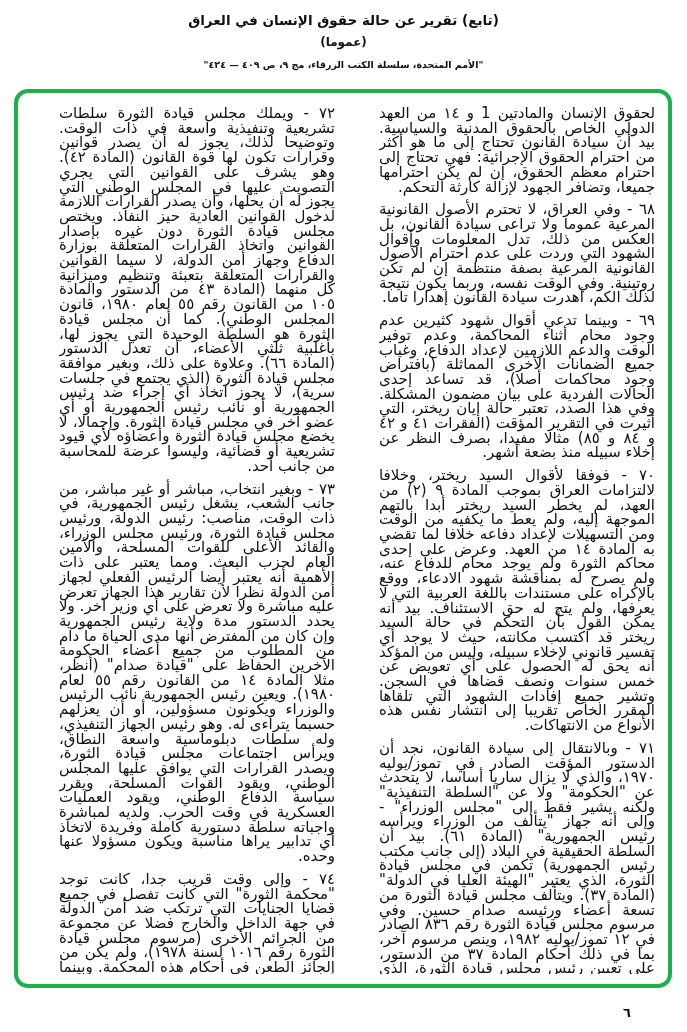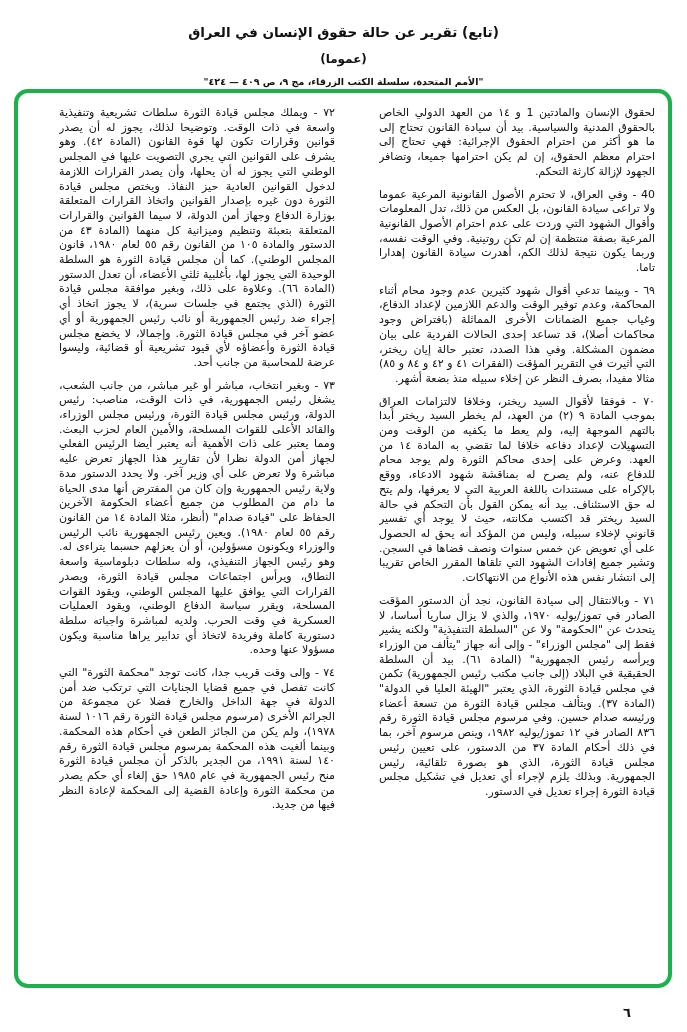--- a/index.html
+++ b/index.html
@@ -6,21 +6,21 @@
   html, body { margin: 0; padding: 0; }
   body {
     width: 687px; height: 1032px;
     background: #ffffff;
     color: #111111;
     font-family: "DejaVu Sans", sans-serif;
   }
   .page { position: relative; width: 687px; height: 1032px; overflow: hidden; background: #fff; }
 
   .doc-header { position: absolute; top: 12px; left: 0; right: 0; text-align: center; direction: rtl; }
-  .doc-title { font-size: 13.5px; font-weight: 700; margin: 12px; letter-spacing: 0; }
+  .doc-title { font-size: 13.5px; font-weight: 700; margin: 0; letter-spacing: 0; }
   .doc-subtitle { font-size: 12px; font-weight: 700; margin-top: 7px; }
   .doc-source { font-size: 9.5px; font-weight: 700; margin-top: 10px; }
 
   .content-box {
     position: absolute;
     top: 89px; left: 14px;
     width: 658px; height: 899px;
     border: 4px solid #1eb14b;
     border-radius: 14px;
     padding: 13px 13px 10px 13px;
@@ -30,21 +30,21 @@
     display: flex;
     gap: 16px;
     direction: rtl;          
     height: 100%;
     overflow: hidden;
   }
   .col {
     flex: 1 1 0;
     direction: rtl;
     text-align: justify;
-    font-size: 11px;
+    font-size: 15px;
     line-height: 14.7px;
     overflow: hidden;
     margin-left: 28px;
   }
   .col p { margin: 0 0 8px 0; }
 
   .page-number {
     position: absolute;
     bottom: 12px;
     right: 56px;
@@ -61,21 +61,21 @@
     <h1 class="doc-title">(تابع) تقرير عن حالة حقوق الإنسان في العراق</h1>
     <div class="doc-subtitle">(عموما)</div>
     <div class="doc-source">"الأمم المتحدة، سلسلة الكتب الزرقاء، مج ٩، ص ٤٠٩ — ٤٢٤"</div>
   </div>
 
   <div class="content-box">
     <div class="columns">
 
       <div class="col">
         <p>لحقوق الإنسان والمادتين 1 و ١٤ من العهد الدولي الخاص بالحقوق المدنية والسياسية. بيد أن سيادة القانون تحتاج إلى ما هو أكثر من احترام الحقوق الإجرائية: فهي تحتاج إلى احترام معظم الحقوق، إن لم يكن احترامها جميعا، وتضافر الجهود لإزالة كارثة التحكم.</p>
-        <p>40 - وفي العراق، لا تحترم الأصول القانونية المرعية عموما ولا تراعى سيادة القانون، بل العكس من ذلك، تدل المعلومات وأقوال الشهود التي وردت على عدم احترام الأصول القانونية المرعية بصفة منتظمة إن لم تكن روتينية. وفي الوقت نفسه، وربما يكون نتيجة لذلك الكم، أهدرت سيادة القانون إهدارا تاما.</p>
+        <p>٦٨ - وفي العراق، لا تحترم الأصول القانونية المرعية عموما ولا تراعى سيادة القانون، بل العكس من ذلك، تدل المعلومات وأقوال الشهود التي وردت على عدم احترام الأصول القانونية المرعية بصفة منتظمة إن لم تكن روتينية. وفي الوقت نفسه، وربما يكون نتيجة لذلك الكم، أهدرت سيادة القانون إهدارا تاما.</p>
         <p>٦٩ - وبينما تدعي أقوال شهود كثيرين عدم وجود محام أثناء المحاكمة، وعدم توفير الوقت والدعم اللازمين لإعداد الدفاع، وغياب جميع الضمانات الأخرى المماثلة (بافتراض وجود محاكمات أصلا)، قد تساعد إحدى الحالات الفردية على بيان مضمون المشكلة. وفي هذا الصدد، تعتبر حالة إيان ريختر، التي أثيرت في التقرير المؤقت (الفقرات ٤١ و ٤٢ و ٨٤ و ٨٥) مثالا مفيدا، بصرف النظر عن إخلاء سبيله منذ بضعة أشهر.</p>
         <p>٧٠ - فوفقا لأقوال السيد ريختر، وخلافا لالتزامات العراق بموجب المادة ٩ (٢) من العهد، لم يخطر السيد ريختر أبدا بالتهم الموجهة إليه، ولم يعط ما يكفيه من الوقت ومن التسهيلات لإعداد دفاعه خلافا لما تقضي به المادة ١٤ من العهد. وعرض على إحدى محاكم الثورة ولم يوجد محام للدفاع عنه، ولم يصرح له بمناقشة شهود الادعاء، ووقع بالإكراه على مستندات باللغة العربية التي لا يعرفها، ولم يتح له حق الاستئناف. بيد أنه يمكن القول بأن التحكم في حالة السيد ريختر قد اكتسب مكانته، حيث لا يوجد أي تفسير قانوني لإخلاء سبيله، وليس من المؤكد أنه يحق له الحصول على أي تعويض عن خمس سنوات ونصف قضاها في السجن. وتشير جميع إفادات الشهود التي تلقاها المقرر الخاص تقريبا إلى انتشار نفس هذه الأنواع من الانتهاكات.</p>
         <p>٧١ - وبالانتقال إلى سيادة القانون، نجد أن الدستور المؤقت الصادر في تموز/يوليه ١٩٧٠، والذي لا يزال ساريا أساسا، لا يتحدث عن "الحكومة" ولا عن "السلطة التنفيذية" ولكنه يشير فقط إلى "مجلس الوزراء" - وإلى أنه جهاز "يتألف من الوزراء ويرأسه رئيس الجمهورية" (المادة ٦١). بيد أن السلطة الحقيقية في البلاد (إلى جانب مكتب رئيس الجمهورية) تكمن في مجلس قيادة الثورة، الذي يعتبر "الهيئة العليا في الدولة" (المادة ٣٧). ويتألف مجلس قيادة الثورة من تسعة أعضاء ورئيسه صدام حسين. وفي مرسوم مجلس قيادة الثورة رقم ٨٣٦ الصادر في ١٢ تموز/يوليه ١٩٨٢، وينص مرسوم آخر، بما في ذلك أحكام المادة ٣٧ من الدستور، على تعيين رئيس مجلس قيادة الثورة، الذي هو بصورة تلقائية، رئيس الجمهورية. وبذلك يلزم لإجراء أي تعديل في تشكيل مجلس قيادة الثورة إجراء تعديل في الدستور.</p>
       </div>
 
       <div class="col">
         <p>٧٢ - ويملك مجلس قيادة الثورة سلطات تشريعية وتنفيذية واسعة في ذات الوقت. وتوضيحا لذلك، يجوز له أن يصدر قوانين وقرارات تكون لها قوة القانون (المادة ٤٢). وهو يشرف على القوانين التي يجري التصويت عليها في المجلس الوطني التي يجوز له أن يحلها، وأن يصدر القرارات اللازمة لدخول القوانين العادية حيز النفاذ. ويختص مجلس قيادة الثورة دون غيره بإصدار القوانين واتخاذ القرارات المتعلقة بوزارة الدفاع وجهاز أمن الدولة، لا سيما القوانين والقرارات المتعلقة بتعبئة وتنظيم وميزانية كل منهما (المادة ٤٣ من الدستور والمادة ١٠٥ من القانون رقم ٥٥ لعام ١٩٨٠، قانون المجلس الوطني). كما أن مجلس قيادة الثورة هو السلطة الوحيدة التي يجوز لها، بأغلبية ثلثي الأعضاء، أن تعدل الدستور (المادة ٦٦). وعلاوة على ذلك، وبغير موافقة مجلس قيادة الثورة (الذي يجتمع في جلسات سرية)، لا يجوز اتخاذ أي إجراء ضد رئيس الجمهورية أو نائب رئيس الجمهورية أو أي عضو آخر في مجلس قيادة الثورة. وإجمالا، لا يخضع مجلس قيادة الثورة وأعضاؤه لأي قيود تشريعية أو قضائية، وليسوا عرضة للمحاسبة من جانب أحد.</p>
         <p>٧٣ - وبغير انتخاب، مباشر أو غير مباشر، من جانب الشعب، يشغل رئيس الجمهورية، في ذات الوقت، مناصب: رئيس الدولة، ورئيس مجلس قيادة الثورة، ورئيس مجلس الوزراء، والقائد الأعلى للقوات المسلحة، والأمين العام لحزب البعث. ومما يعتبر على ذات الأهمية أنه يعتبر أيضا الرئيس الفعلي لجهاز أمن الدولة نظرا لأن تقارير هذا الجهاز تعرض عليه مباشرة ولا تعرض على أي وزير آخر. ولا يحدد الدستور مدة ولاية رئيس الجمهورية وإن كان من المفترض أنها مدى الحياة ما دام من المطلوب من جميع أعضاء الحكومة الآخرين الحفاظ على "قيادة صدام" (أنظر، مثلا المادة ١٤ من القانون رقم ٥٥ لعام ١٩٨٠). ويعين رئيس الجمهورية نائب الرئيس والوزراء ويكونون مسؤولين، أو أن يعزلهم حسبما يتراءى له. وهو رئيس الجهاز التنفيذي، وله سلطات دبلوماسية واسعة النطاق، ويرأس اجتماعات مجلس قيادة الثورة، ويصدر القرارات التي يوافق عليها المجلس الوطني، ويقود القوات المسلحة، ويقرر سياسة الدفاع الوطني، ويقود العمليات العسكرية في وقت الحرب. ولديه لمباشرة واجباته سلطة دستورية كاملة وفريدة لاتخاذ أي تدابير يراها مناسبة ويكون مسؤولا عنها وحده.</p>
         <p>٧٤ - وإلى وقت قريب جدا، كانت توجد "محكمة الثورة" التي كانت تفصل في جميع قضايا الجنايات التي ترتكب ضد أمن الدولة في جهة الداخل والخارج فضلا عن مجموعة من الجرائم الأخرى (مرسوم مجلس قيادة الثورة رقم ١٠١٦ لسنة ١٩٧٨)، ولم يكن من الجائز الطعن في أحكام هذه المحكمة. وبينما ألغيت هذه المحكمة بمرسوم مجلس قيادة الثورة رقم ١٤٠ لسنة ١٩٩١، من الجدير بالذكر أن مجلس قيادة الثورة منح رئيس الجمهورية في عام ١٩٨٥ حق إلغاء أي حكم يصدر من محكمة الثورة وإعادة القضية إلى المحكمة لإعادة النظر فيها من جديد.</p>
       </div>

